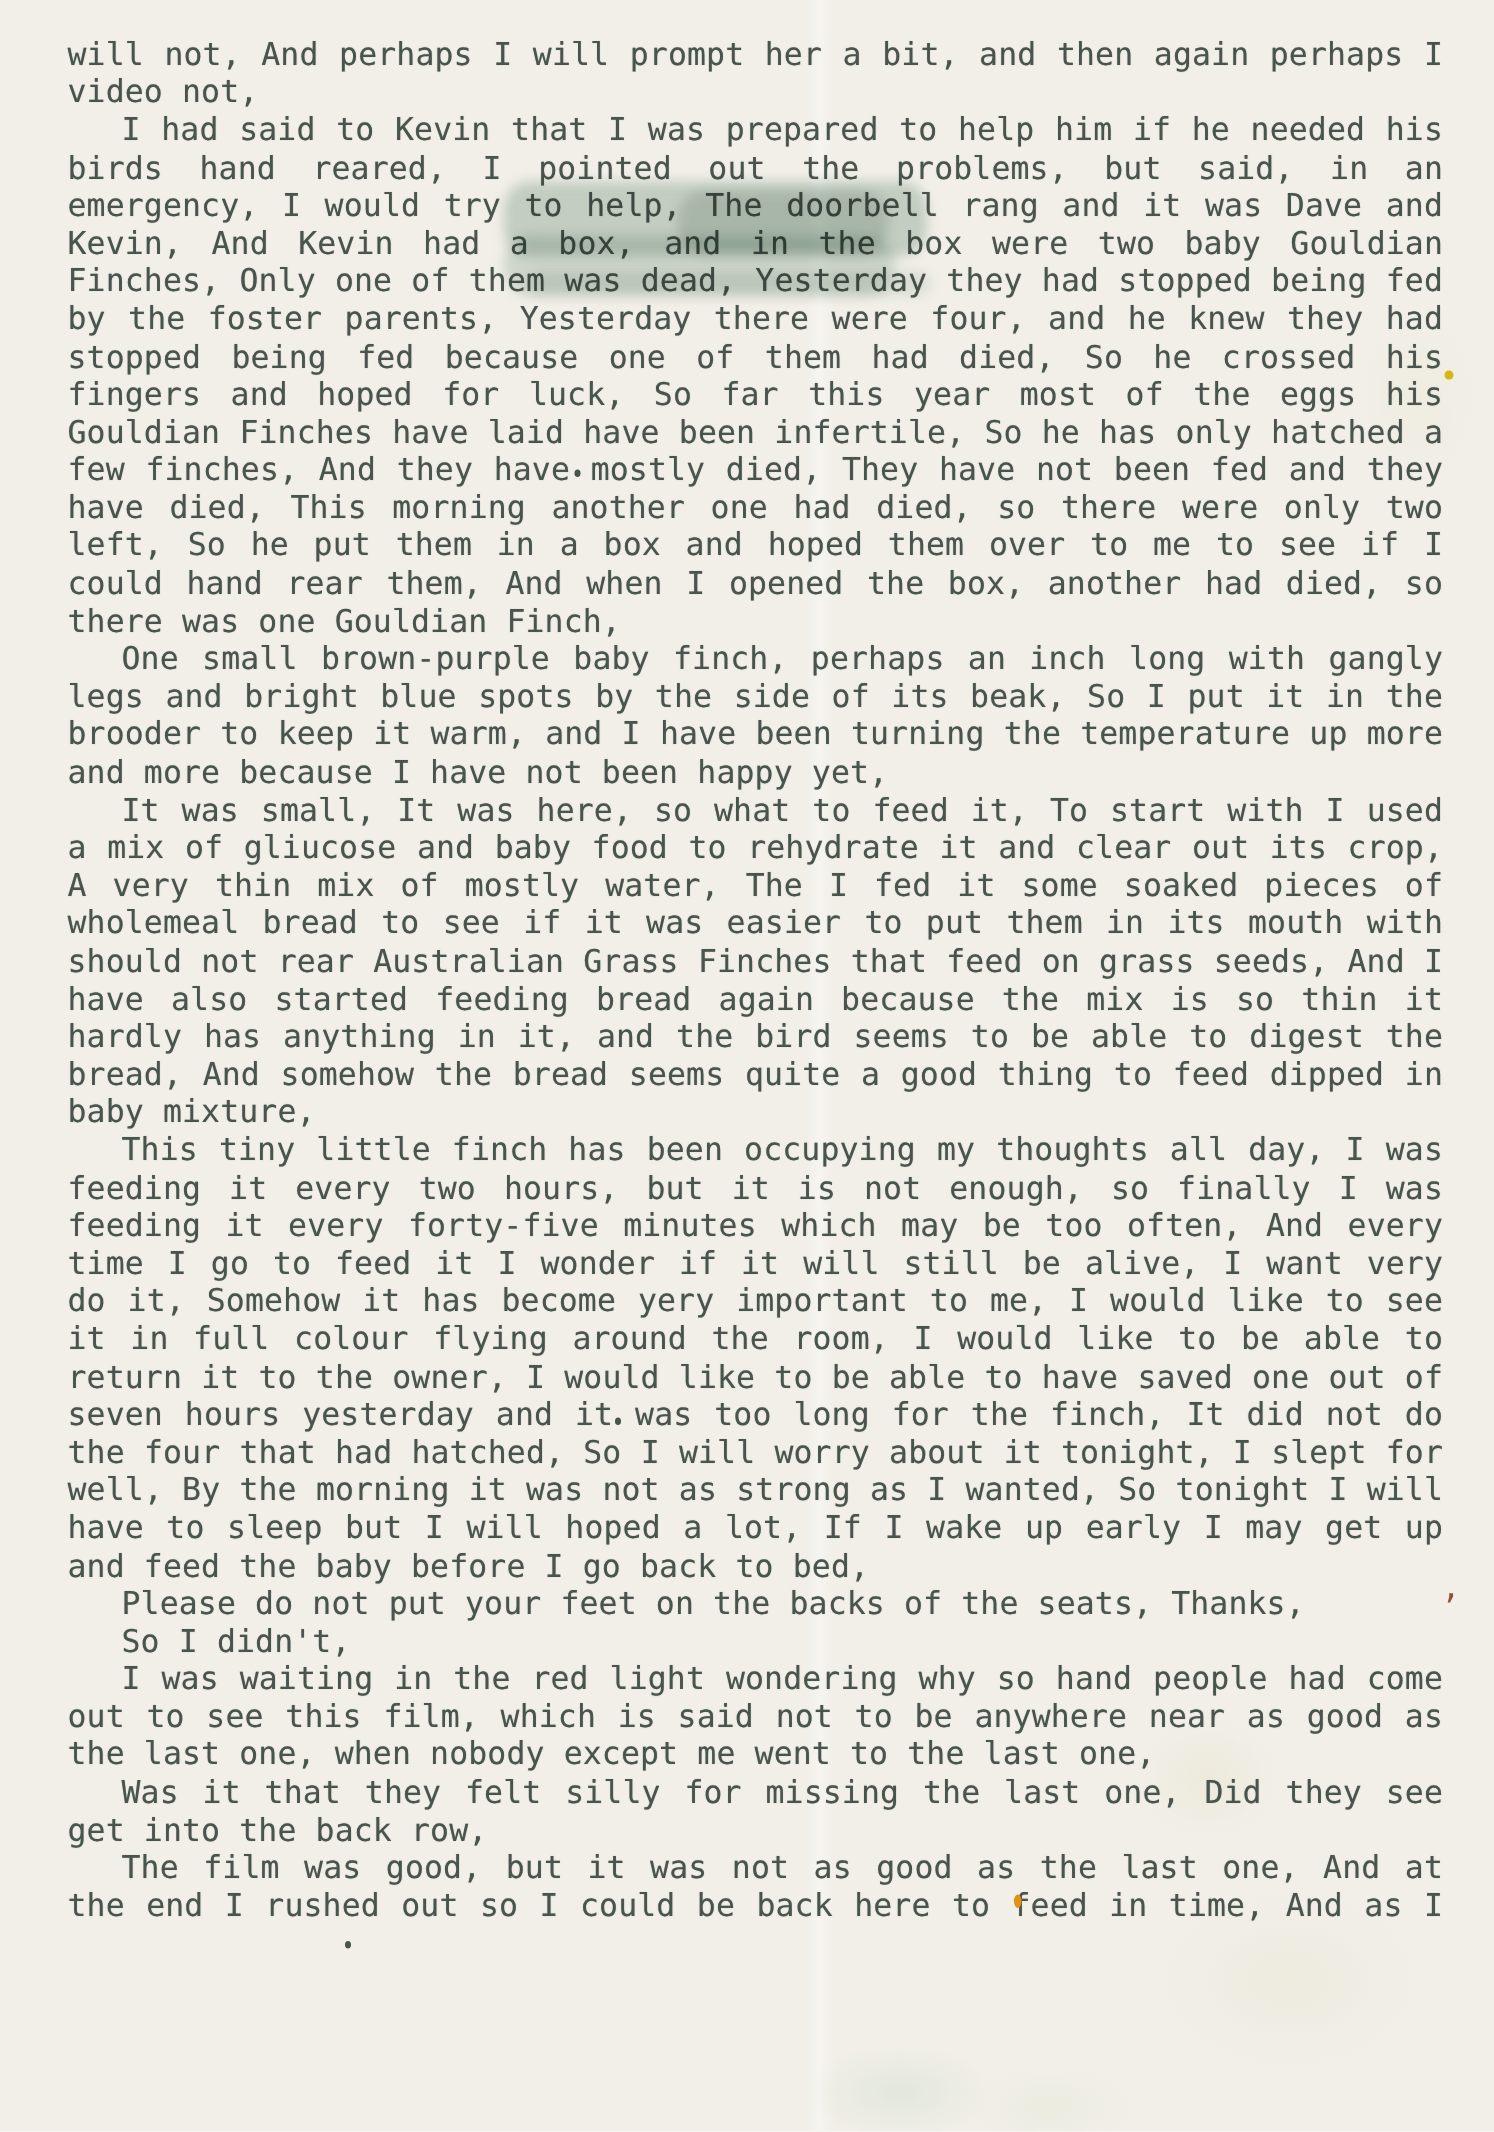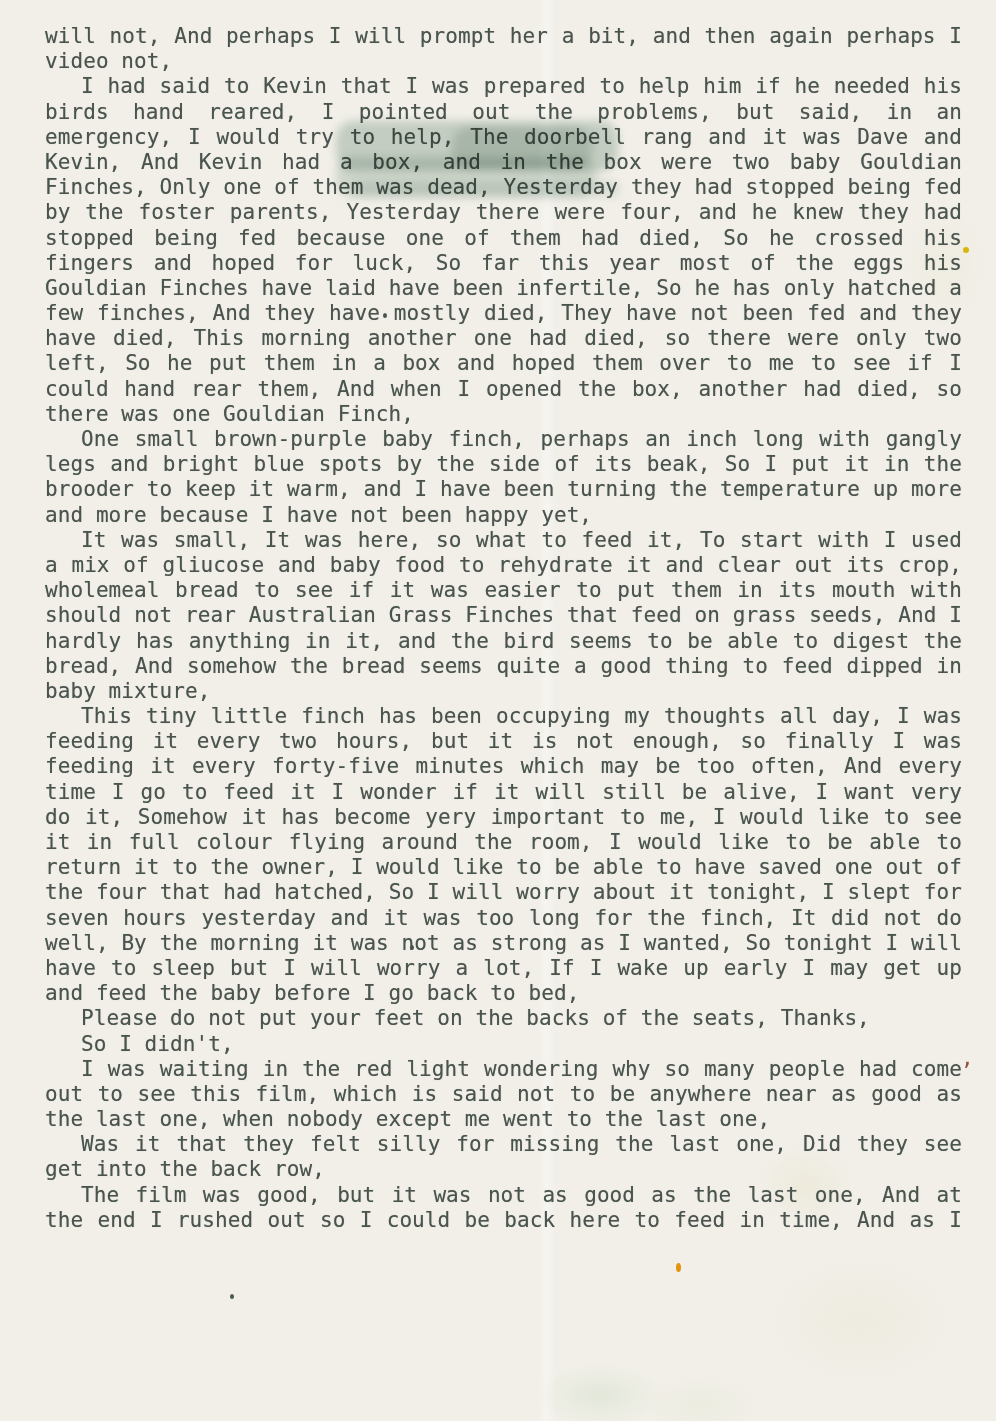--- a/index.html
+++ b/index.html
@@ -81,48 +81,50 @@
       </div>
       <div class="paragraph">
         <div class="line indent">One small brown-purple baby finch, perhaps an inch long with gangly</div>
         <div class="line">legs and bright blue spots by the side of its beak, So I put it in the</div>
         <div class="line">brooder to keep it warm, and I have been turning the temperature up more</div>
         <div class="line last">and more because I have not been happy yet,</div>
       </div>
       <div class="paragraph">
         <div class="line indent">It was small, It was here, so what to feed it, To start with I used</div>
         <div class="line">a mix of gliucose and baby food to rehydrate it and clear out its crop,</div>
+        <div class="line">A very thin mix of mostly water, The I fed it some soaked pieces of</div>
         <div class="line">wholemeal bread to see if it was easier to put them in its mouth with</div>
         <div class="line">should not rear Australian Grass Finches that feed on grass seeds, And I</div>
+        <div class="line">have also started feeding bread again because the mix is so thin it</div>
         <div class="line">hardly has anything in it, and the bird seems to be able to digest the</div>
         <div class="line">bread, And somehow the bread seems quite a good thing to feed dipped in</div>
         <div class="line last">baby mixture,</div>
       </div>
       <div class="paragraph">
         <div class="line indent">This tiny little finch has been occupying my thoughts all day, I was</div>
         <div class="line">feeding it every two hours, but it is not enough, so finally I was</div>
         <div class="line">feeding it every forty-five minutes which may be too often, And every</div>
         <div class="line">time I go to feed it I wonder if it will still be alive, I want very</div>
         <div class="line">do it, Somehow it has become yery important to me, I would like to see</div>
         <div class="line">it in full colour flying around the room, I would like to be able to</div>
         <div class="line">return it to the owner, I would like to be able to have saved one out of</div>
+        <div class="line">seven hours yesterday and it was too long for the finch, It did not do</div>
         <div class="line">the four that had hatched, So I will worry about it tonight, I slept for</div>
-        <div class="line">seven hours yesterday and it was too long for the finch, It did not do</div>
         <div class="line">well, By the morning it was not as strong as I wanted, So tonight I will</div>
-        <div class="line">have to sleep but I will worry a lot, If I wake up early I may get up</div>
+        <div class="line">have to sleep but I will hoped a lot, If I wake up early I may get up</div>
         <div class="line last">and feed the baby before I go back to bed,</div>
       </div>
       <div class="paragraph">
         <div class="line last indent">Please do not put your feet on the backs of the seats, Thanks,</div>
       </div>
       <div class="paragraph">
         <div class="line last indent">So I didn't,</div>
       </div>
       <div class="paragraph">
-        <div class="line indent">I was waiting in the red light wondering why so many people had come</div>
+        <div class="line indent">I was waiting in the red light wondering why so hand people had come</div>
         <div class="line">out to see this film, which is said not to be anywhere near as good as</div>
         <div class="line last">the last one, when nobody except me went to the last one,</div>
       </div>
       <div class="paragraph">
         <div class="line indent">Was it that they felt silly for missing the last one, Did they see</div>
         <div class="line last">get into the back row,</div>
       </div>
       <div class="paragraph">
         <div class="line indent">The film was good, but it was not as good as the last one, And at</div>
         <div class="line">the end I rushed out so I could be back here to feed in time, And as I</div>

